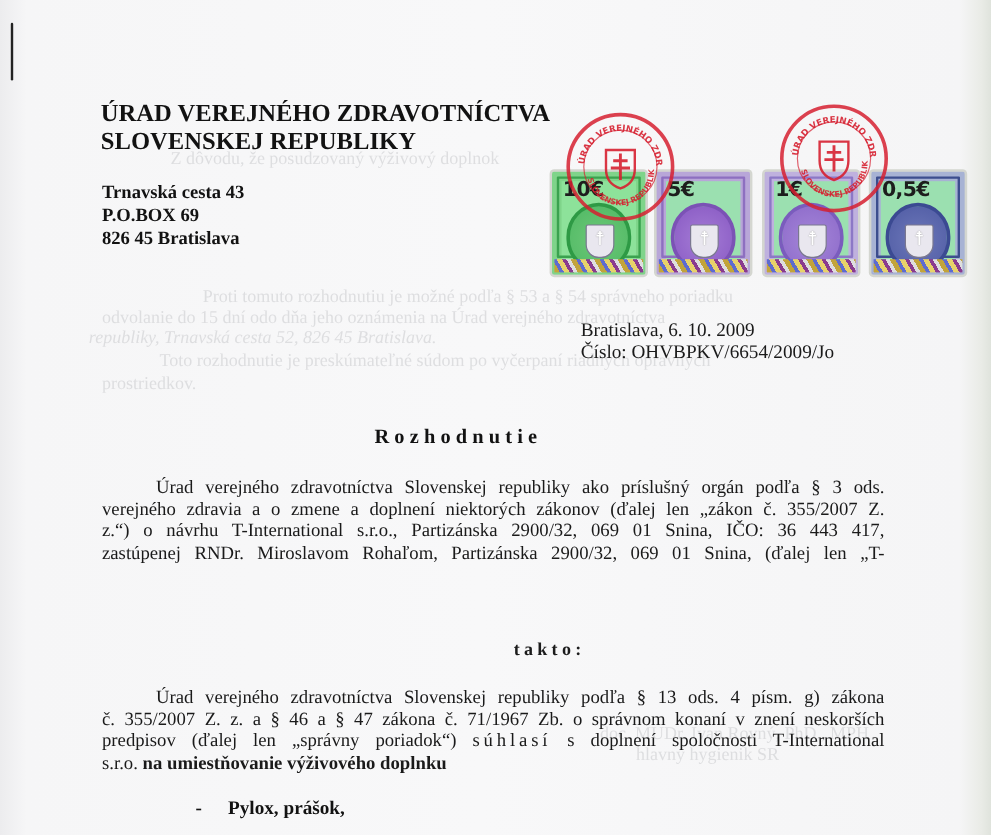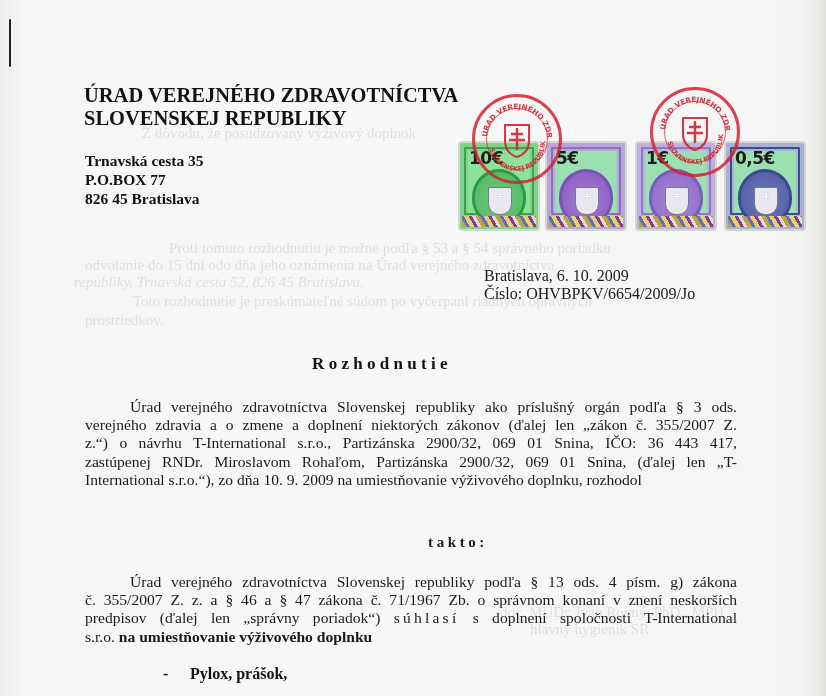--- a/index.html
+++ b/index.html
@@ -131,22 +131,22 @@
   <div class="ghost" style="left:133px;top:293px;">Toto rozhodnutie je preskúmateľné súdom po vyčerpaní riadnych opravných</div>
   <div class="ghost" style="left:85px;top:312px;">prostriedkov.</div>
   <div class="ghost" style="left:500px;top:604px;">doc. MUDr. Ivan Rovný, PhD., MPH</div>
   <div class="ghost" style="left:530px;top:621px;">hlavný hygienik SR</div>
 
   <div class="abs org">
     <div>ÚRAD VEREJNÉHO ZDRAVOTNÍCTVA</div>
     <div>SLOVENSKEJ REPUBLIKY</div>
   </div>
   <div class="abs addr">
-    <div>Trnavská cesta 35</div>
-    <div>P.O.BOX 77</div>
+    <div>Trnavská cesta 43</div>
+    <div>P.O.BOX 69</div>
     <div>826 45 Bratislava</div>
   </div>
 
   <div class="stamp s1">
     <div class="frame"></div>
       <div class="globe"></div>
     <div class="shield"></div>
     <div class="val">10€</div>
     <div class="holo"></div>
   </div>
@@ -212,21 +212,20 @@
 
   <div class="abs title">
     <span>Rozhodnutie</span>
   </div>
 
   <div class="para p1">
     <span class="ln ind">Úrad verejného zdravotníctva Slovenskej republiky ako príslušný orgán podľa § 3 ods.</span>
     <span class="ln">verejného zdravia a o zmene a doplnení niektorých zákonov (ďalej len „zákon č. 355/2007 Z.</span>
     <span class="ln">z.“) o návrhu T-International s.r.o., Partizánska 2900/32, 069 01 Snina, IČO: 36 443 417,</span>
     <span class="ln">zastúpenej RNDr. Miroslavom Rohaľom, Partizánska 2900/32, 069 01 Snina, (ďalej len „T-</span>
-    <span class="ln last">International s.r.o.“), zo dňa 10. 9. 2009 na umiestňovanie výživového doplnku, rozhodol</span>
   </div>
 
   <div class="abs takto">
     <span>takto:</span>
   </div>
 
   <div class="para p2">
     <span class="ln ind">Úrad verejného zdravotníctva Slovenskej republiky podľa § 13 ods. 4 písm. g) zákona</span>
     <span class="ln">č. 355/2007 Z. z. a § 46 a § 47 zákona č. 71/1967 Zb. o správnom konaní v znení neskorších</span>
     <span class="ln"><span>predpisov (ďalej len „správny poriadok“) </span><span class="spaced">súhlasí</span><span> s doplnení spoločnosti T-International</span></span>

